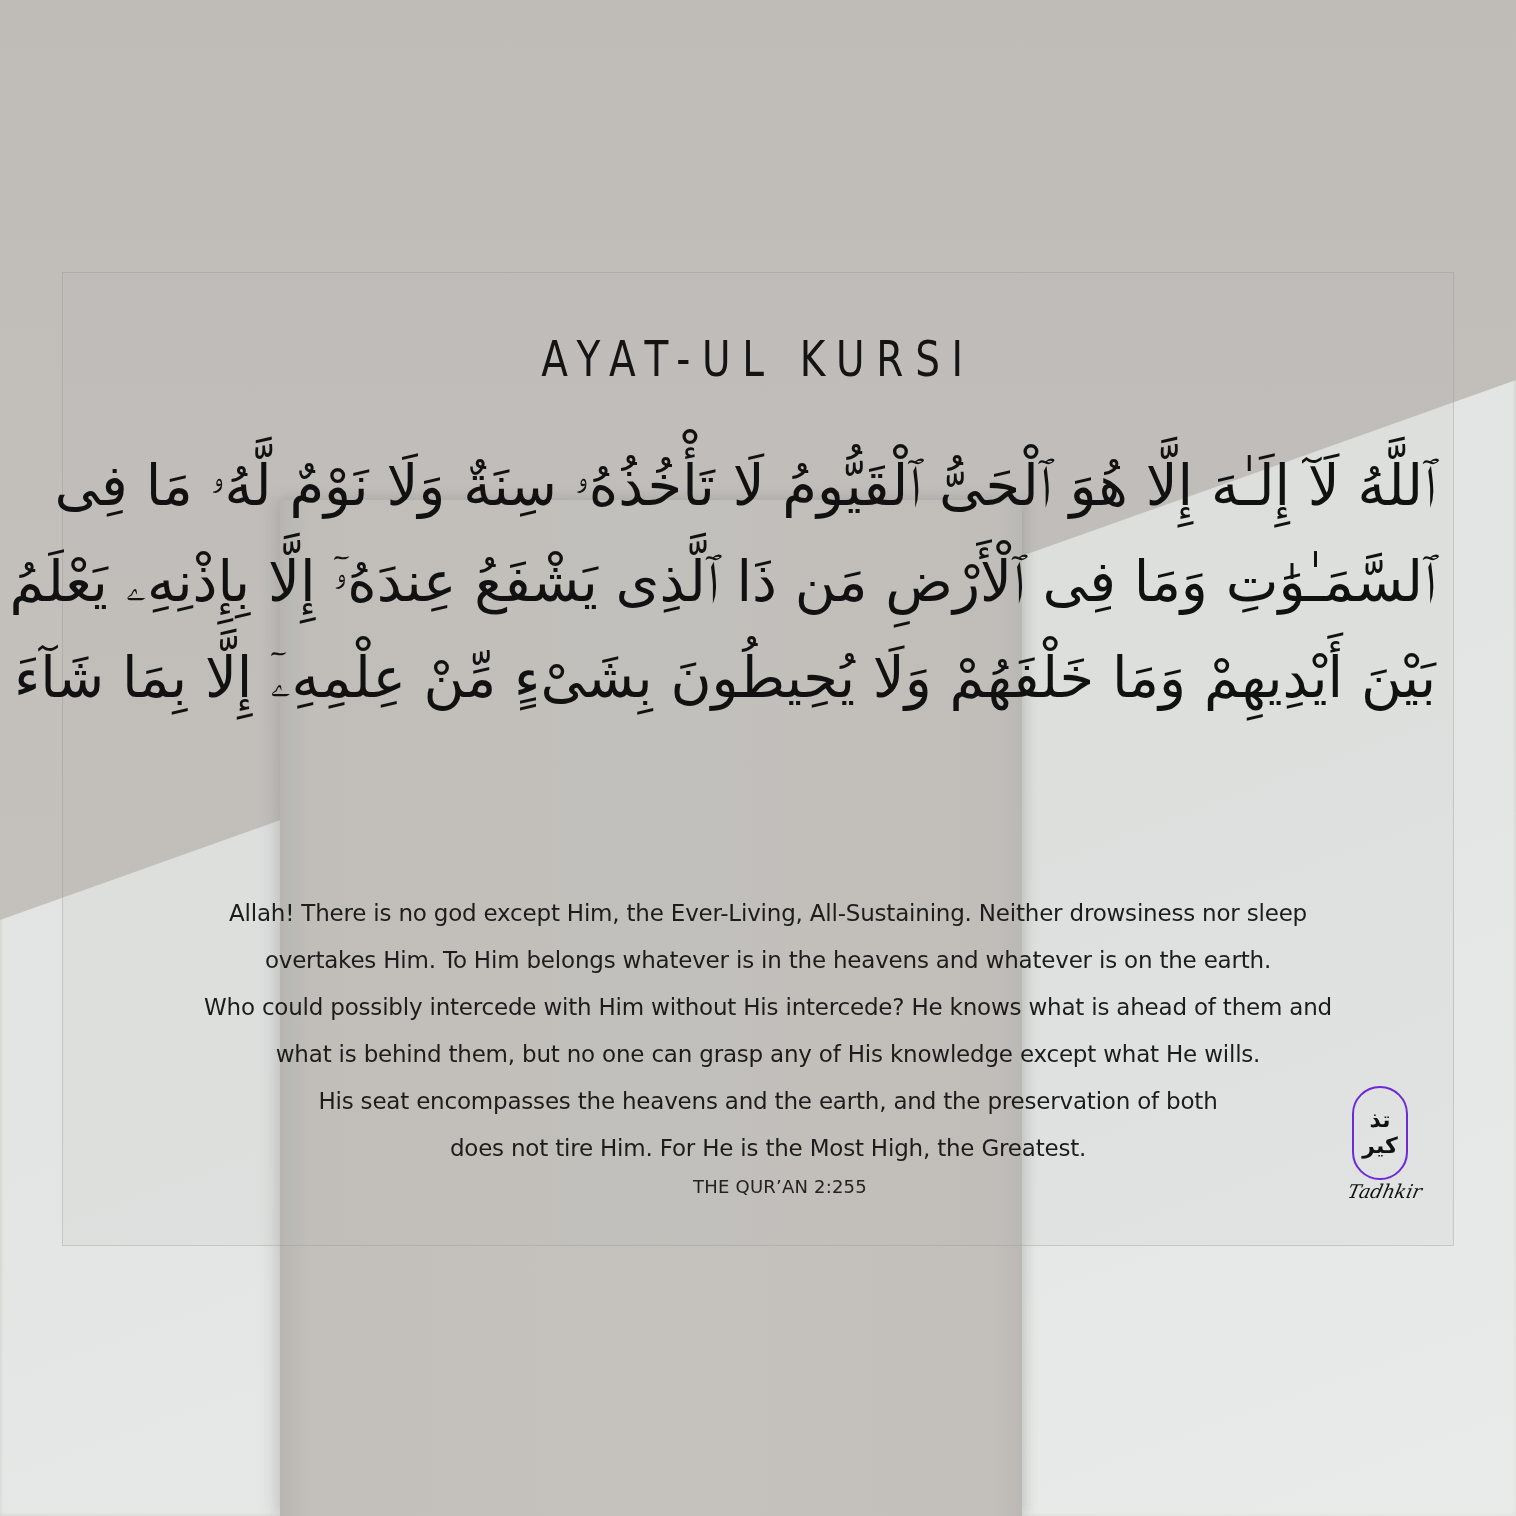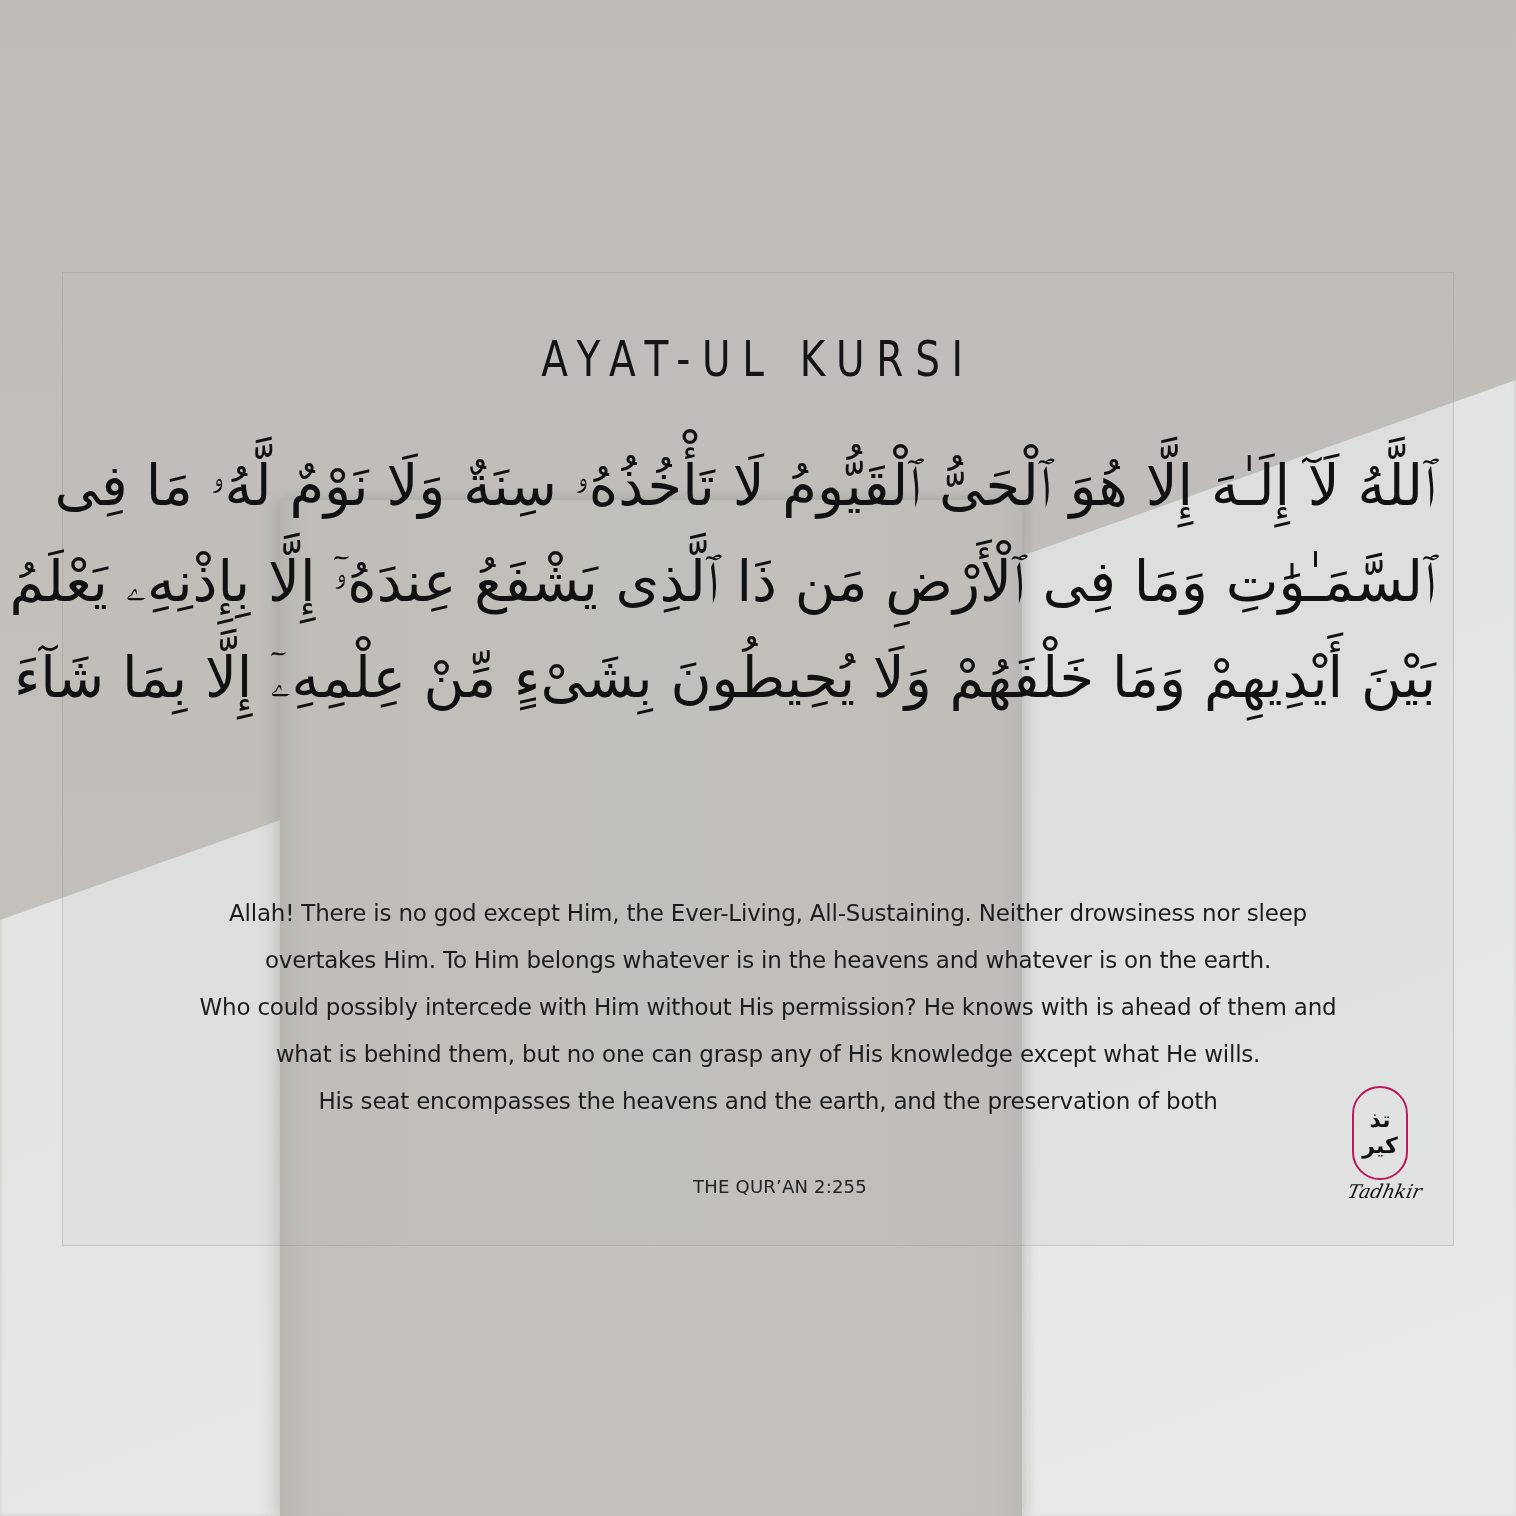--- a/index.html
+++ b/index.html
@@ -77,21 +77,21 @@
       text-align: center;
       font-family: "DejaVu Sans", sans-serif;
       font-size: 18px; color: #222; letter-spacing: 0.2px; padding-left: 44px;
     }
     
     .logo {
       position: absolute; left: 1340px; top: 1080px; width: 90px; height: 140px;
     }
     .logo-oval {
       position: absolute; left: 12px; top: 6px; width: 56px; height: 94px;
-      border: 2px solid #be185d; border-radius: 28px; box-sizing: border-box;
+      border: 2px solid #6d28d9; border-radius: 28px; box-sizing: border-box;
       display: flex; flex-direction: column; align-items: center; justify-content: center;
       direction: rtl;
     }
     .logo-ar {
       font-family: "DejaVu Sans", sans-serif;
       font-size: 22px; line-height: 26px; color: #111; font-weight: bold;
     }
     .logo-script {
       position: absolute; left: 0; top: 100px; width: 90px;
       text-align: center;
@@ -115,23 +115,24 @@
 
 <div class="arabic-block">
   <div class="arabic-line">ٱللَّهُ لَآ إِلَـٰهَ إِلَّا هُوَ ٱلْحَىُّ ٱلْقَيُّومُ لَا تَأْخُذُهُۥ سِنَةٌ وَلَا نَوْمٌ  لَّهُۥ مَا فِى</div>
   <div class="arabic-line">ٱلسَّمَـٰوَٰتِ وَمَا فِى ٱلْأَرْضِ  مَن ذَا ٱلَّذِى يَشْفَعُ عِندَهُۥٓ إِلَّا بِإِذْنِهِۦ  يَعْلَمُ مَا</div>
   <div class="arabic-line">بَيْنَ أَيْدِيهِمْ وَمَا خَلْفَهُمْ  وَلَا يُحِيطُونَ بِشَىْءٍ مِّنْ عِلْمِهِۦٓ إِلَّا بِمَا شَآءَ</div>
 </div>
 
 <div class="english-block">
   <div class="english-line">Allah! There is no god except Him, the Ever-Living, All-Sustaining. Neither drowsiness nor sleep</div>
   <div class="english-line">overtakes Him. To Him belongs whatever is in the heavens and whatever is on the earth.</div>
-  <div class="english-line">Who could possibly intercede with Him without His permission? He knows with is ahead of them and</div>
+  <div class="english-line">Who could possibly intercede with Him without His intercede? He knows what is ahead of them and</div>
   <div class="english-line">what is behind them, but no one can grasp any of His knowledge except what He wills.</div>
   <div class="english-line">His seat encompasses the heavens and the earth, and the preservation of both</div>
+  <div class="english-line">does not tire Him. For He is the Most High, the Greatest.</div>
 </div>
 
 <div class="reference">THE QUR’AN  2:255</div>
 
 <div class="logo">
   <div class="logo-oval">
     <span class="logo-ar">تذ</span>
     <span class="logo-ar">كير</span>
   </div>
   <div class="logo-script">Tadhkir</div>

